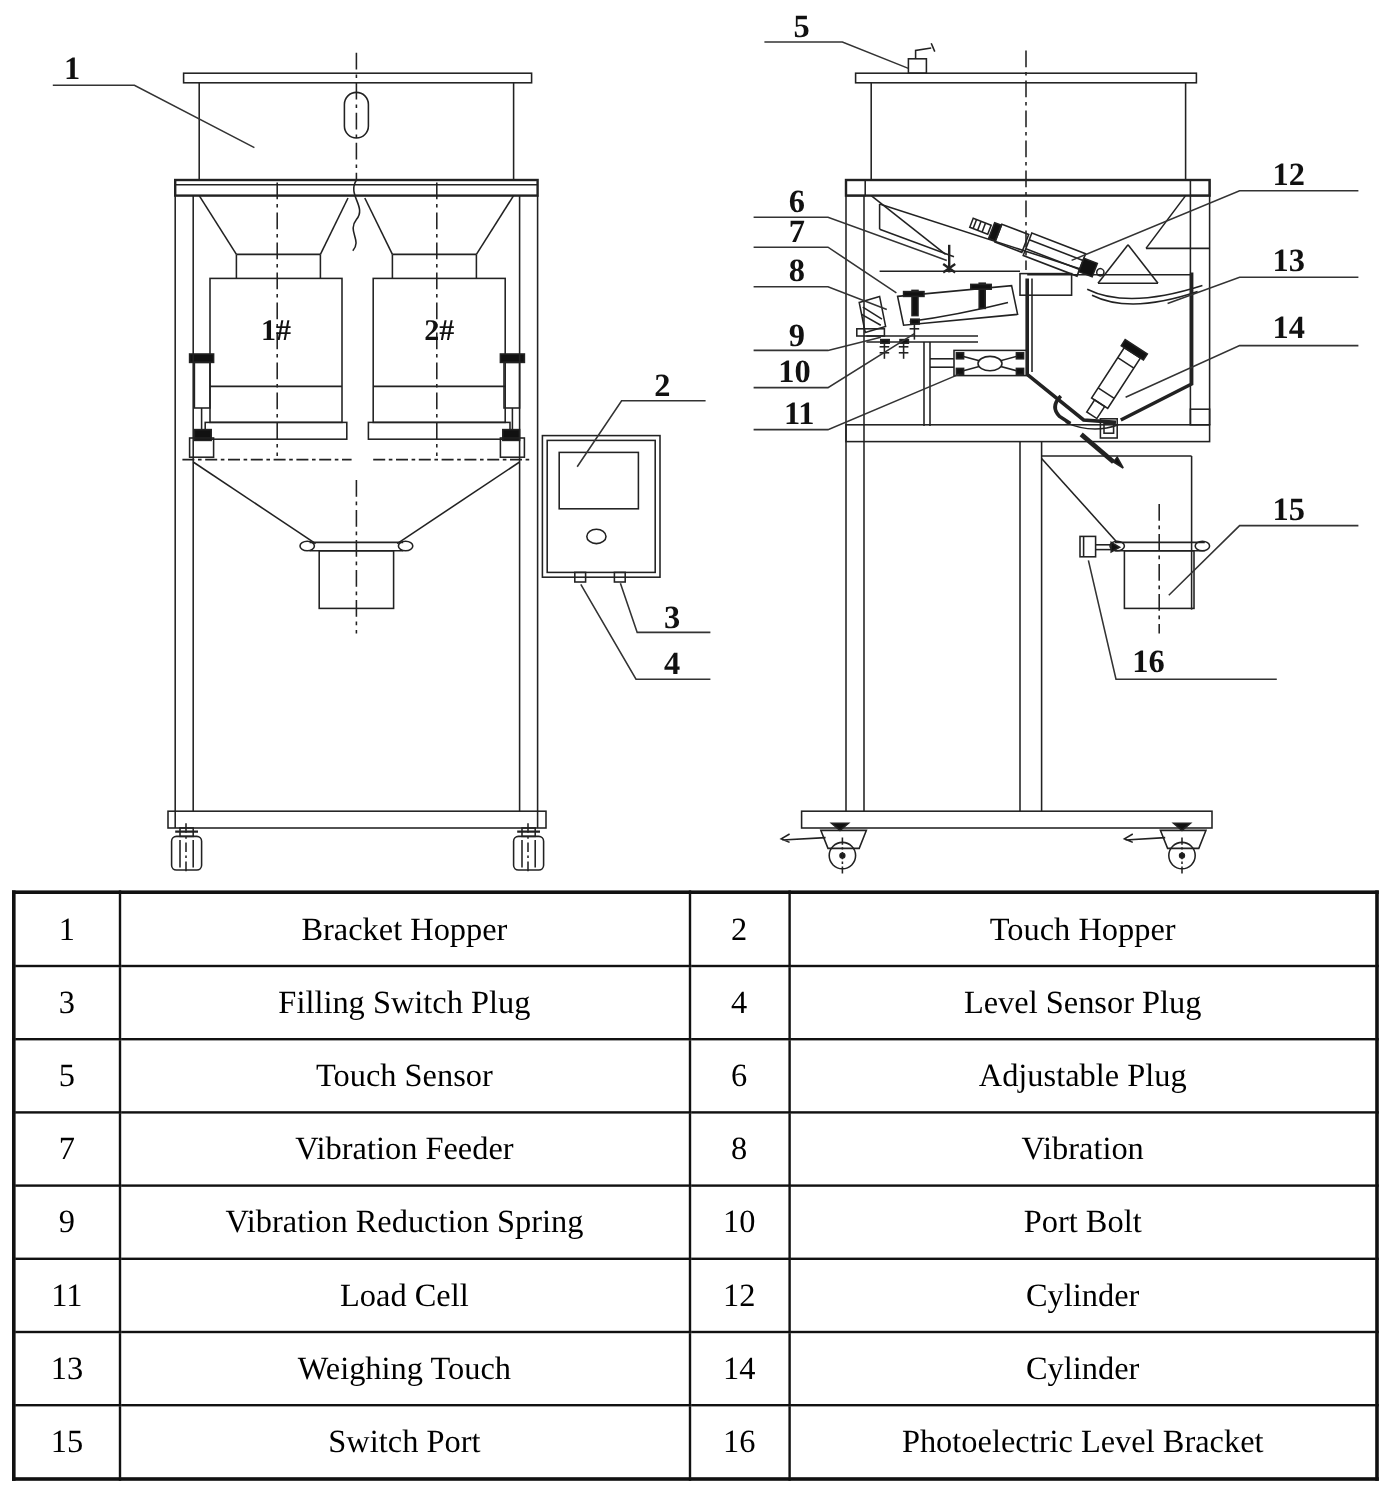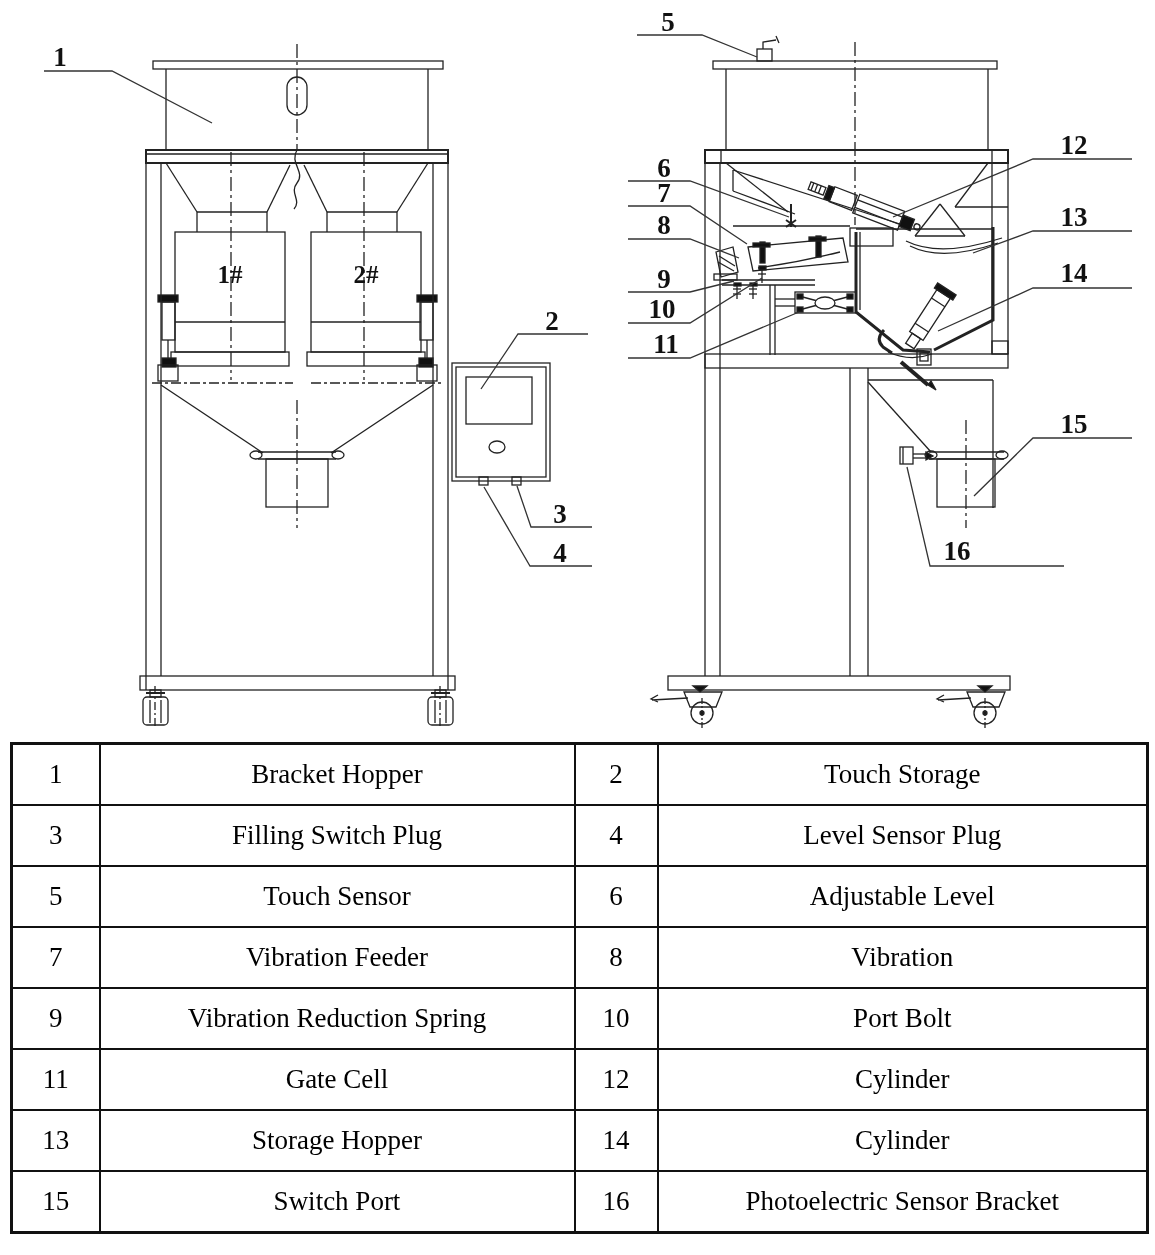--- a/index.html
+++ b/index.html
@@ -352,60 +352,60 @@
     <col style="width:88px">
         <col style="width:475px">
         <col style="width:83px">
         <col style="width:490px">
   </colgroup>
   <tbody>
     <tr>
       <td>1</td>
       <td>Bracket Hopper</td>
       <td>2</td>
-      <td>Touch Storage</td>
+      <td>Touch Hopper</td>
     </tr>
     <tr>
       <td>3</td>
       <td>Filling Switch Plug</td>
       <td>4</td>
       <td>Level Sensor Plug</td>
     </tr>
     <tr>
       <td>5</td>
       <td>Touch Sensor</td>
       <td>6</td>
-      <td>Adjustable Level</td>
+      <td>Adjustable Plug</td>
     </tr>
     <tr>
       <td>7</td>
       <td>Vibration Feeder</td>
       <td>8</td>
       <td>Vibration</td>
     </tr>
     <tr>
       <td>9</td>
       <td>Vibration Reduction Spring</td>
       <td>10</td>
       <td>Port Bolt</td>
     </tr>
     <tr>
       <td>11</td>
-      <td>Gate Cell</td>
+      <td>Load Cell</td>
       <td>12</td>
       <td>Cylinder</td>
     </tr>
     <tr>
       <td>13</td>
-      <td>Storage Hopper</td>
+      <td>Weighing Touch</td>
       <td>14</td>
       <td>Cylinder</td>
     </tr>
     <tr>
       <td>15</td>
       <td>Switch Port</td>
       <td>16</td>
-      <td>Photoelectric Sensor Bracket</td>
+      <td>Photoelectric Level Bracket</td>
     </tr>
   </tbody>
 </table>
 
 </div>
 
 </body></html>

